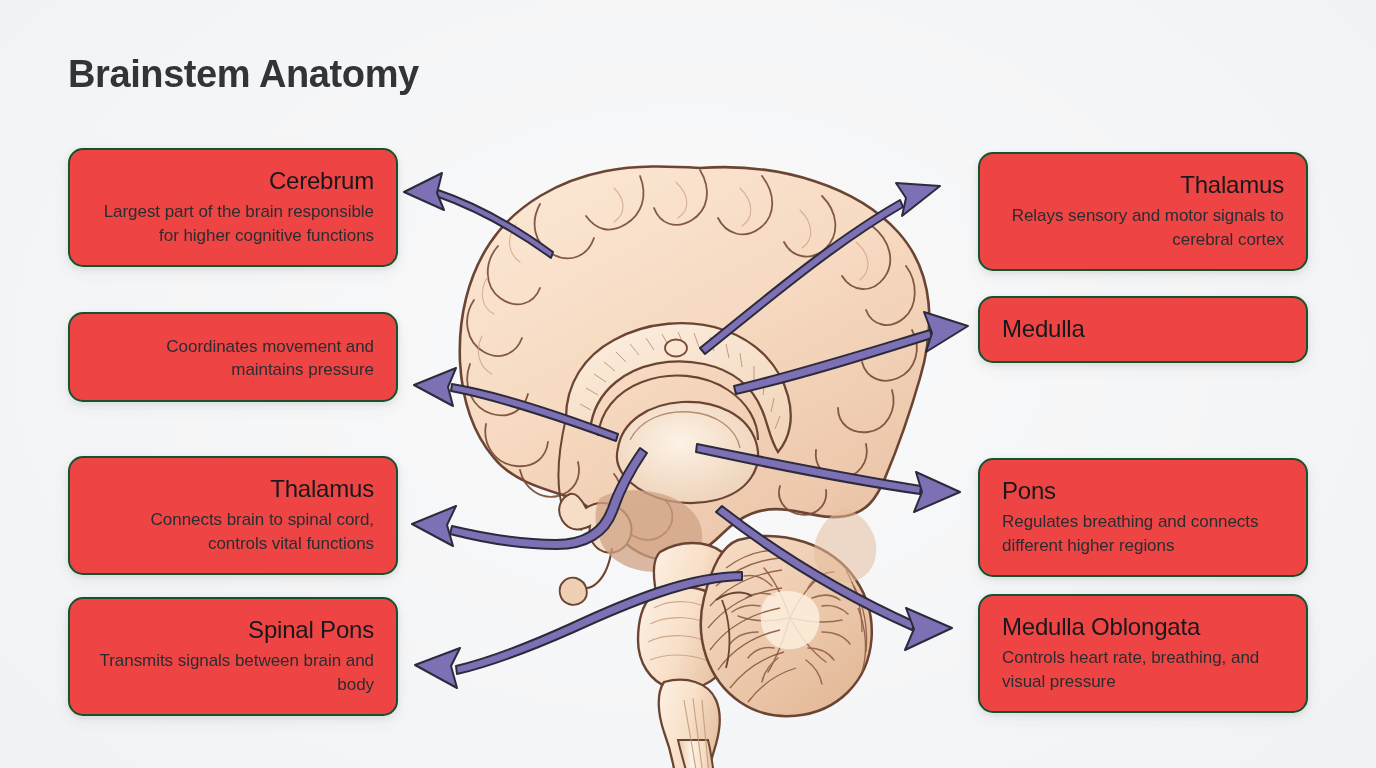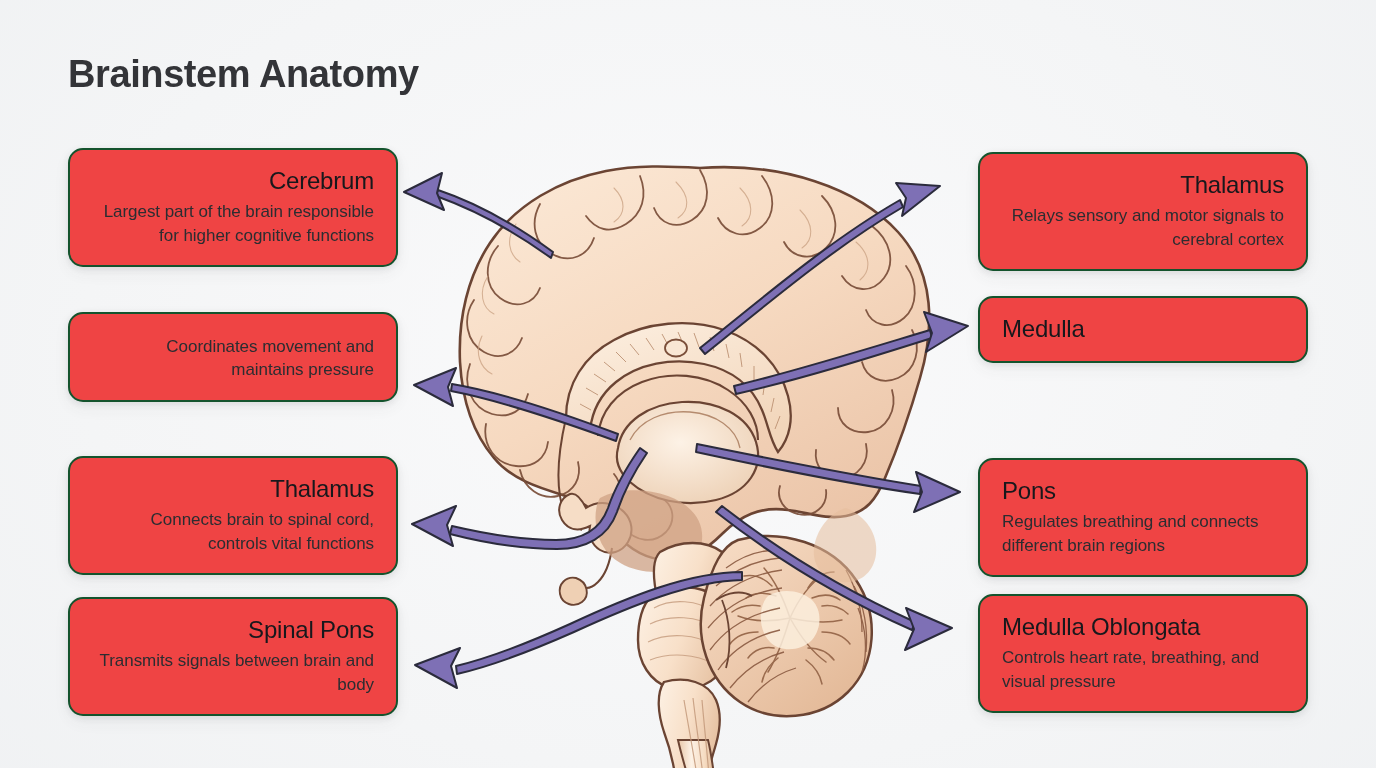--- a/index.html
+++ b/index.html
@@ -432,19 +432,19 @@
   <div class="card-title">Thalamus</div>
   <div class="card-desc">Relays sensory and motor signals to cerebral cortex</div>
 </div>
 
 <div class="card right-col" id="card-midbrain">
   <div class="card-title">Medulla</div>
 </div>
 
 <div class="card right-col" id="card-pons">
   <div class="card-title">Pons</div>
-  <div class="card-desc">Regulates breathing and connects different brain regions</div>
+  <div class="card-desc">Regulates breathing and connects different higher regions</div>
 </div>
 
 <div class="card right-col" id="card-medulla">
   <div class="card-title">Medulla Oblongata</div>
   <div class="card-desc">Controls heart rate, breathing, and visual pressure</div>
 </div>
 
 </body></html>

